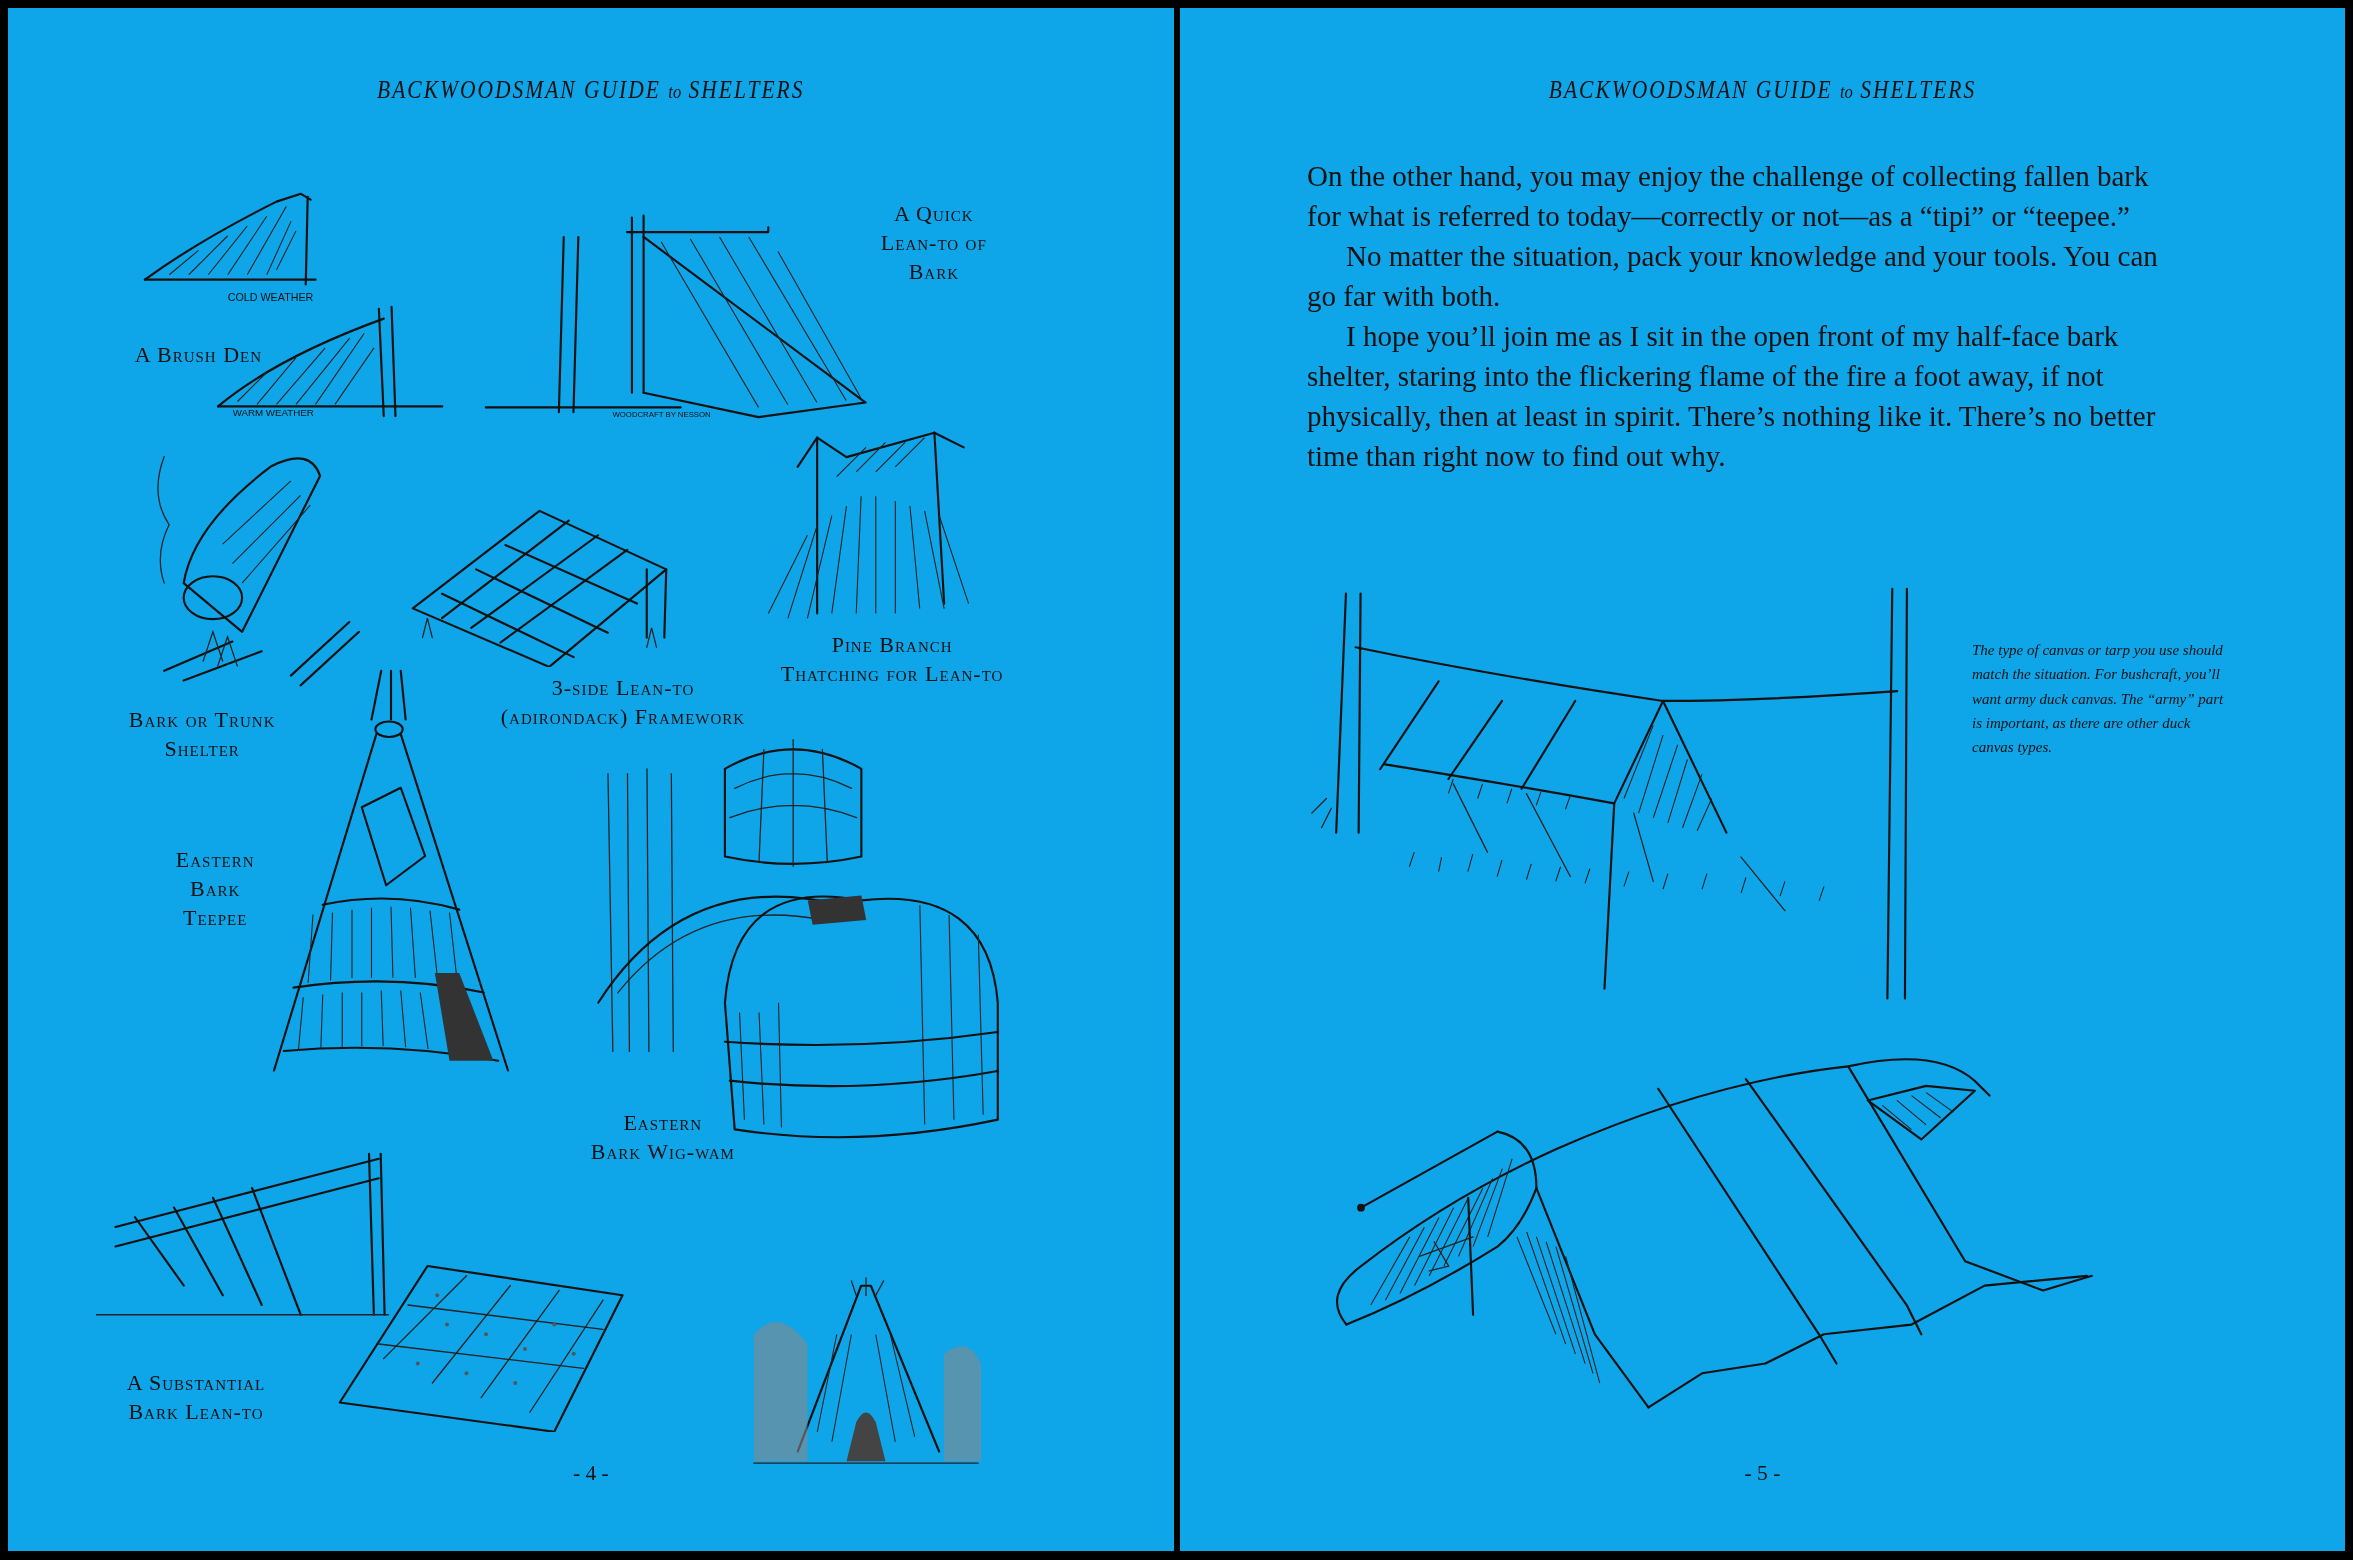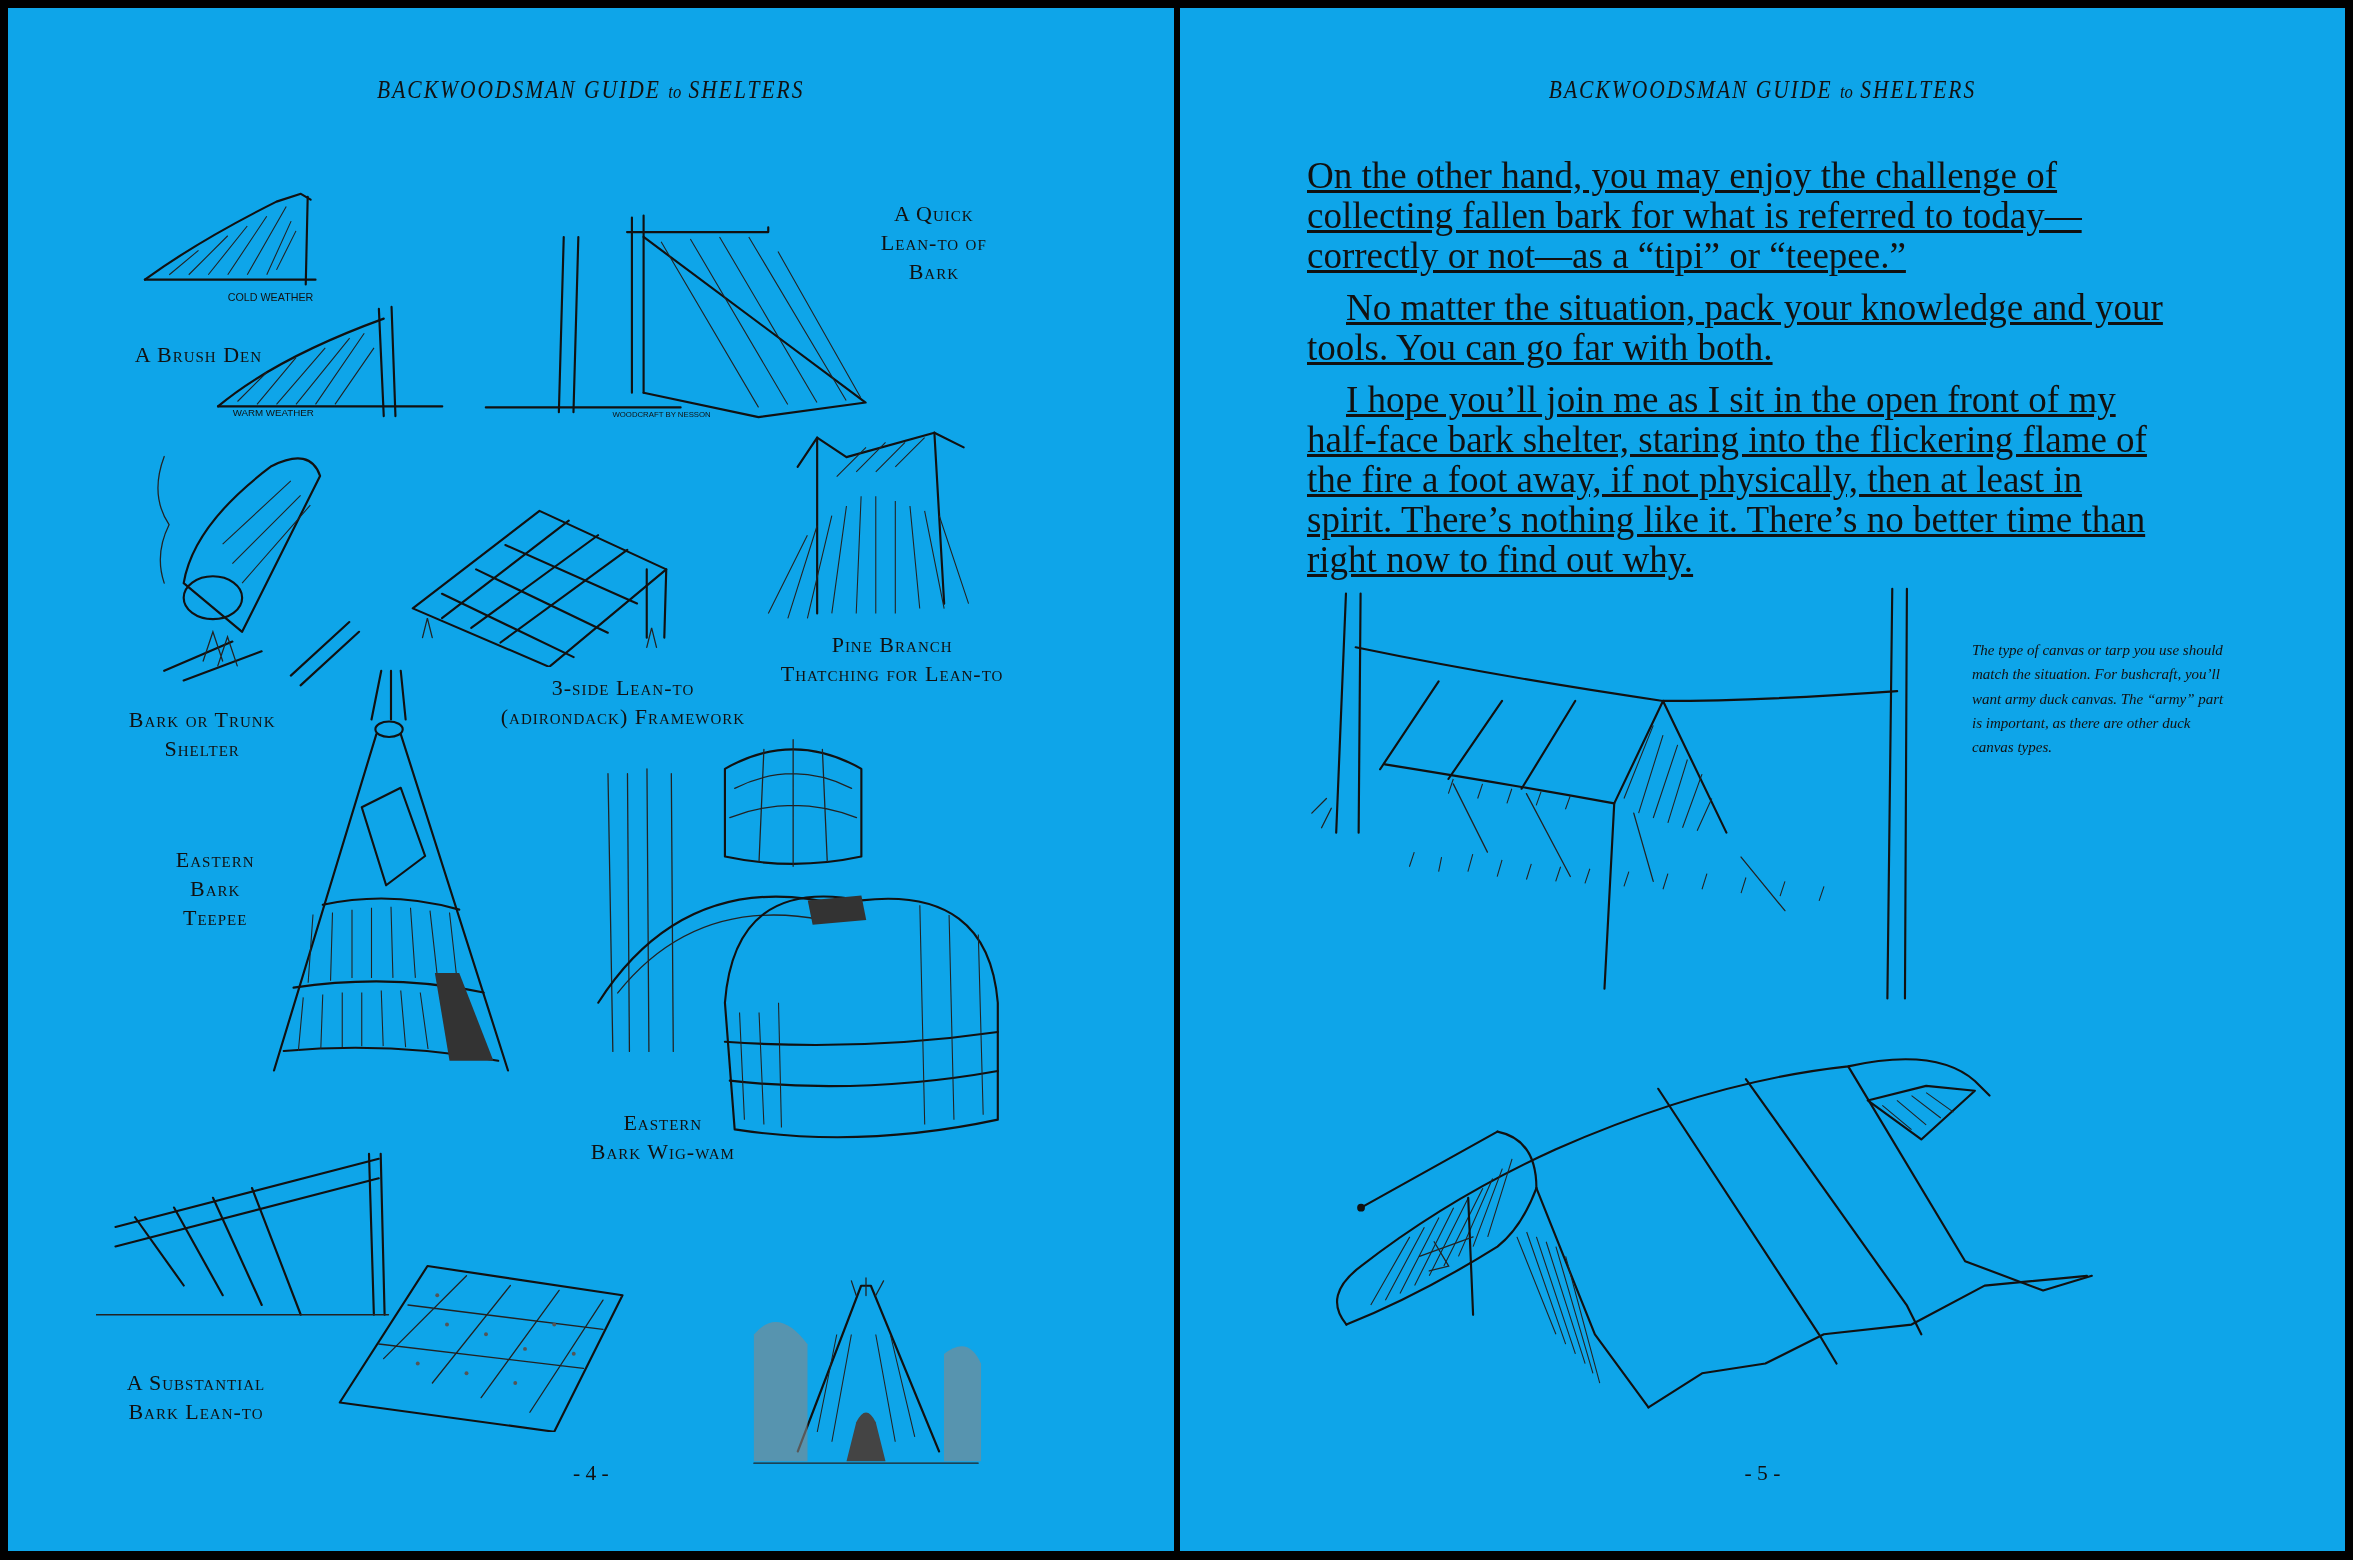--- a/index.html
+++ b/index.html
@@ -5,23 +5,23 @@
   html, body { margin:0; padding:0; background:#000; }
   body { width:2353px; height:1560px; position:relative; overflow:hidden; font-family:"Liberation Serif", serif; color:#111; }
   .page { position:absolute; top:7.8px; height:1543px; background:#0ea5e9; }
   .page.left { left:7.8px; width:1166px; }
   .page.right { left:1180px; width:1165px; }
   .running-head { position:absolute; top:70px; left:0; right:0; text-align:center; font-style:italic; font-size:21.5px; letter-spacing:2px; transform:scaleY(1.15); }
   .running-head .small { font-size:16.6px; letter-spacing:0; text-transform:none; }
   .folio { position:absolute; top:1453px; left:0; right:0; text-align:center; font-size:21.5px; }
   .caption { position:absolute; font-family:"Liberation Serif", serif; font-variant:small-caps; font-size:22px; line-height:29px; text-align:center; letter-spacing:1px; white-space:nowrap; }
   .caption.left-align { text-align:left; }
-  .body-text { position:absolute; left:127px; top:148px; width:858px; font-size:37px; line-height:40px;text-decoration:underline; }
+  .body-text { position:absolute; left:127px; top:148px; width:858px; font-size:29px; line-height:40px; }
   .body-text p { margin:0; }
-  .body-text p.indent { text-indent:39px;margin-top:12px; }
+  .body-text p.indent { text-indent:39px; }
   .sidebar-note { position:absolute; left:792px; top:630px; width:254px; font-style:italic; font-size:15px; line-height:24.4px; }
   .illus { position:absolute; }
   svg { display:block; }
   .ink { stroke:#111; fill:none; stroke-width:2.2; stroke-linecap:round; stroke-linejoin:round; }
   .ink-thin { stroke:#222; fill:none; stroke-width:1.3; stroke-linecap:round; }
   .hatch { stroke:#222; stroke-width:1.1; fill:none; }
 </style>
 </head>
 <body>
 

